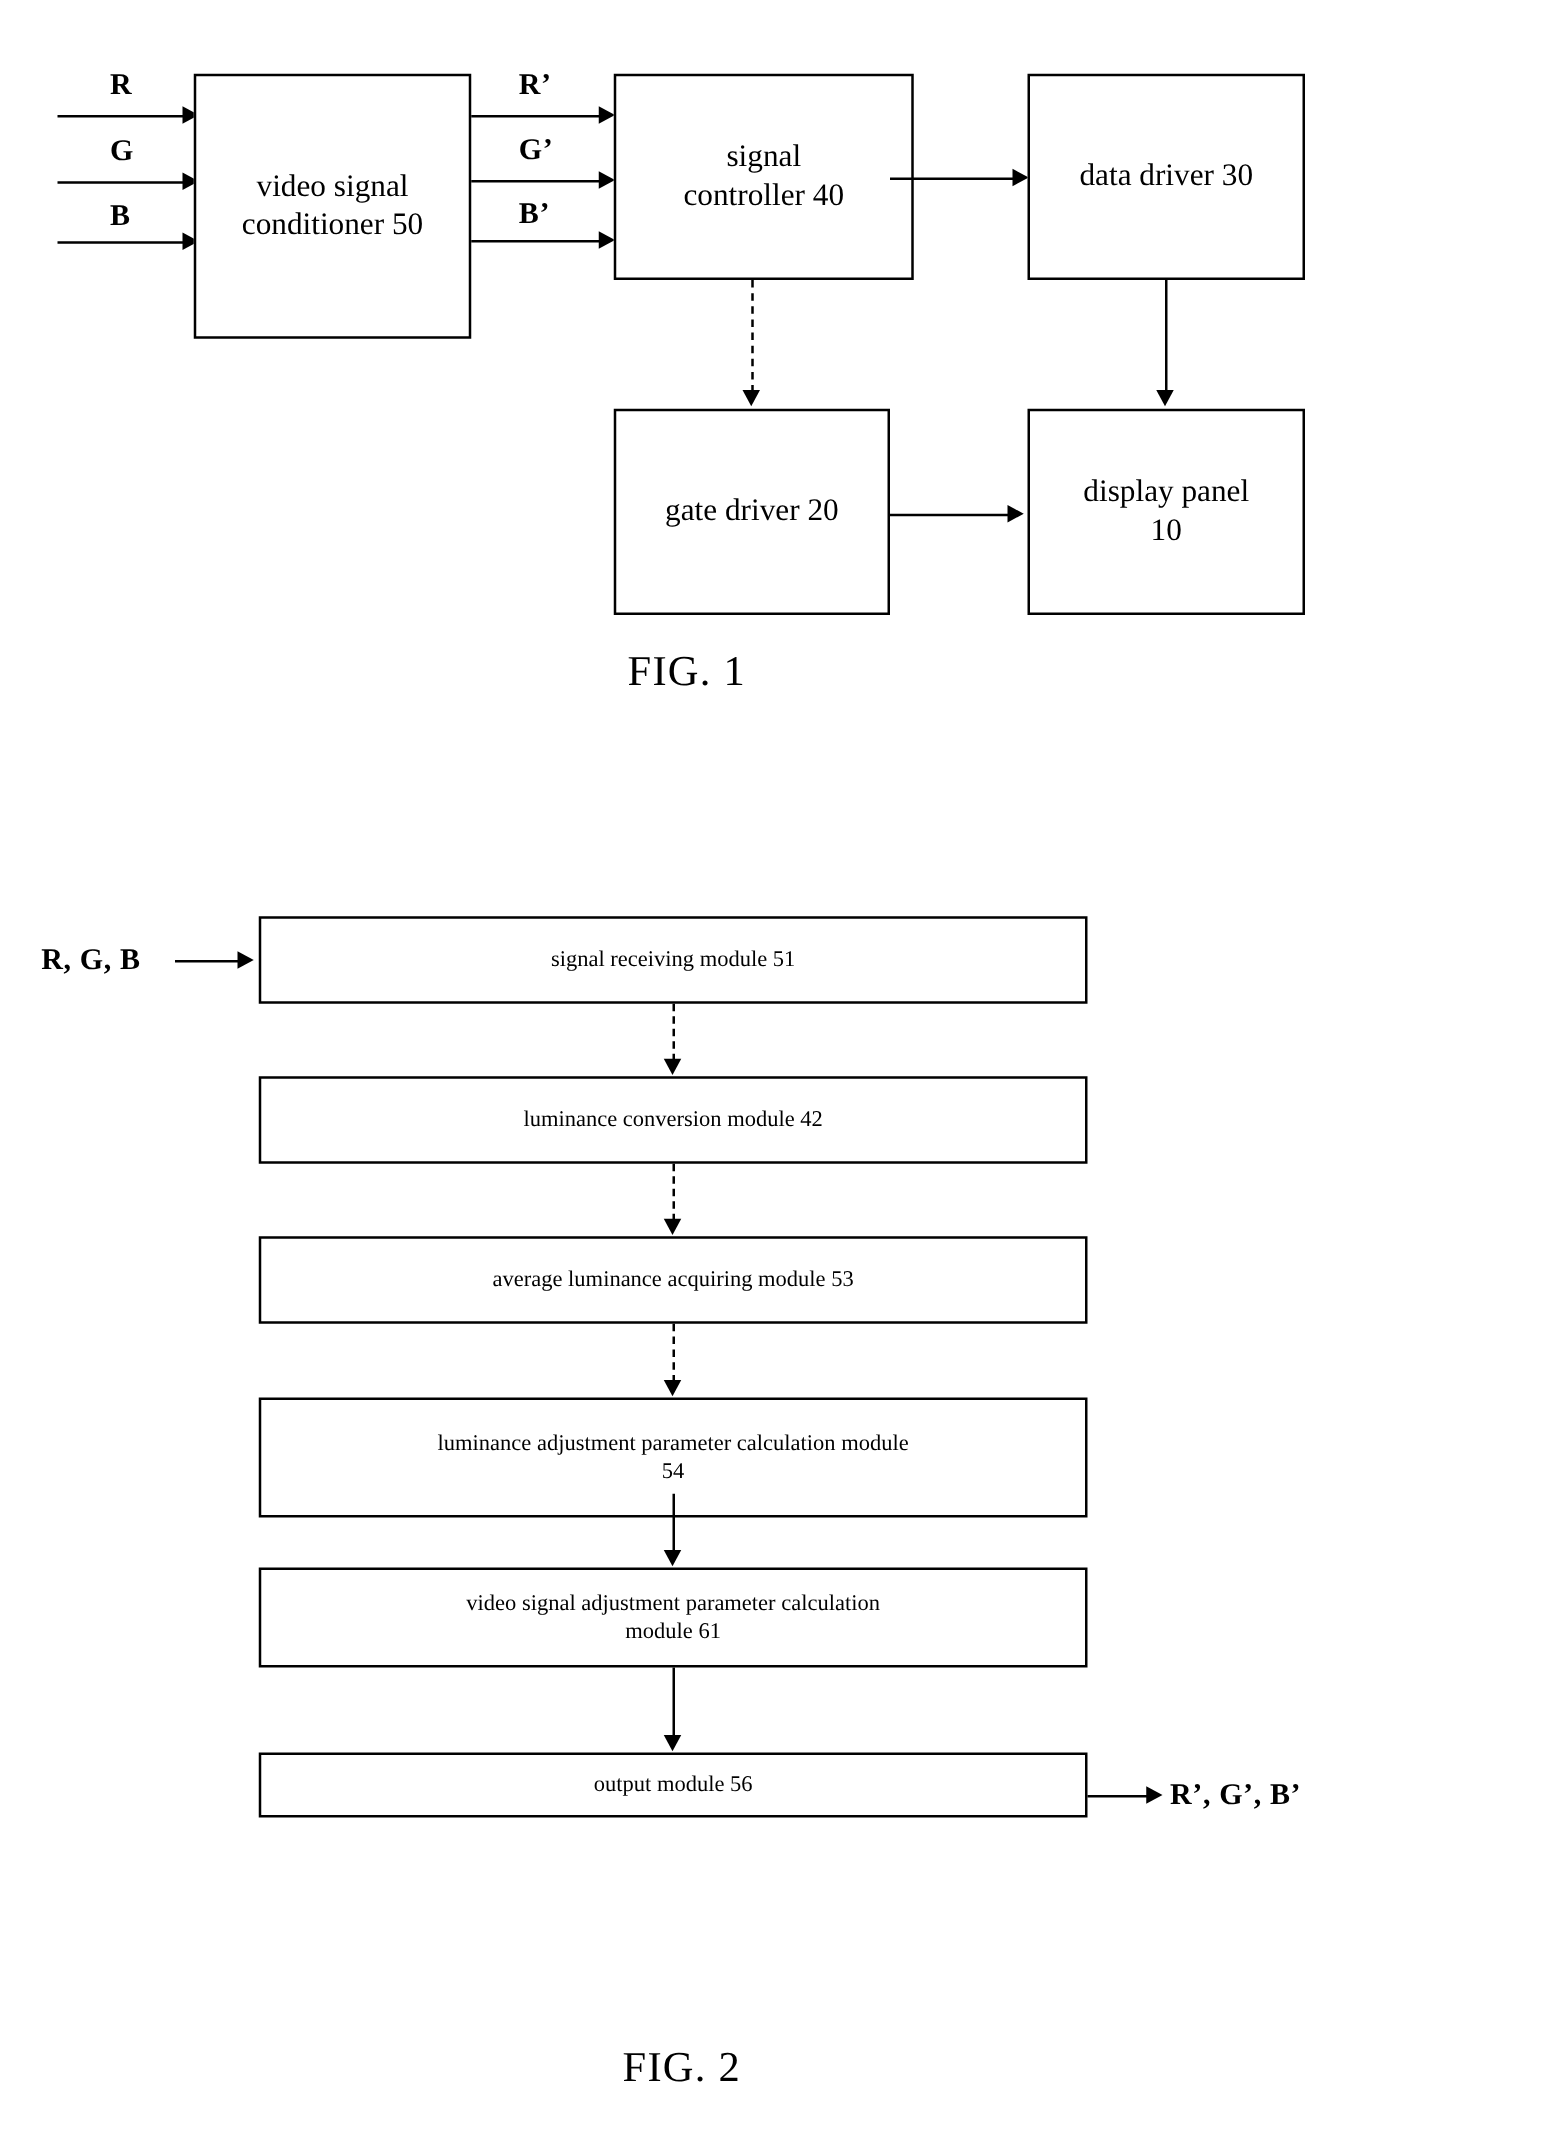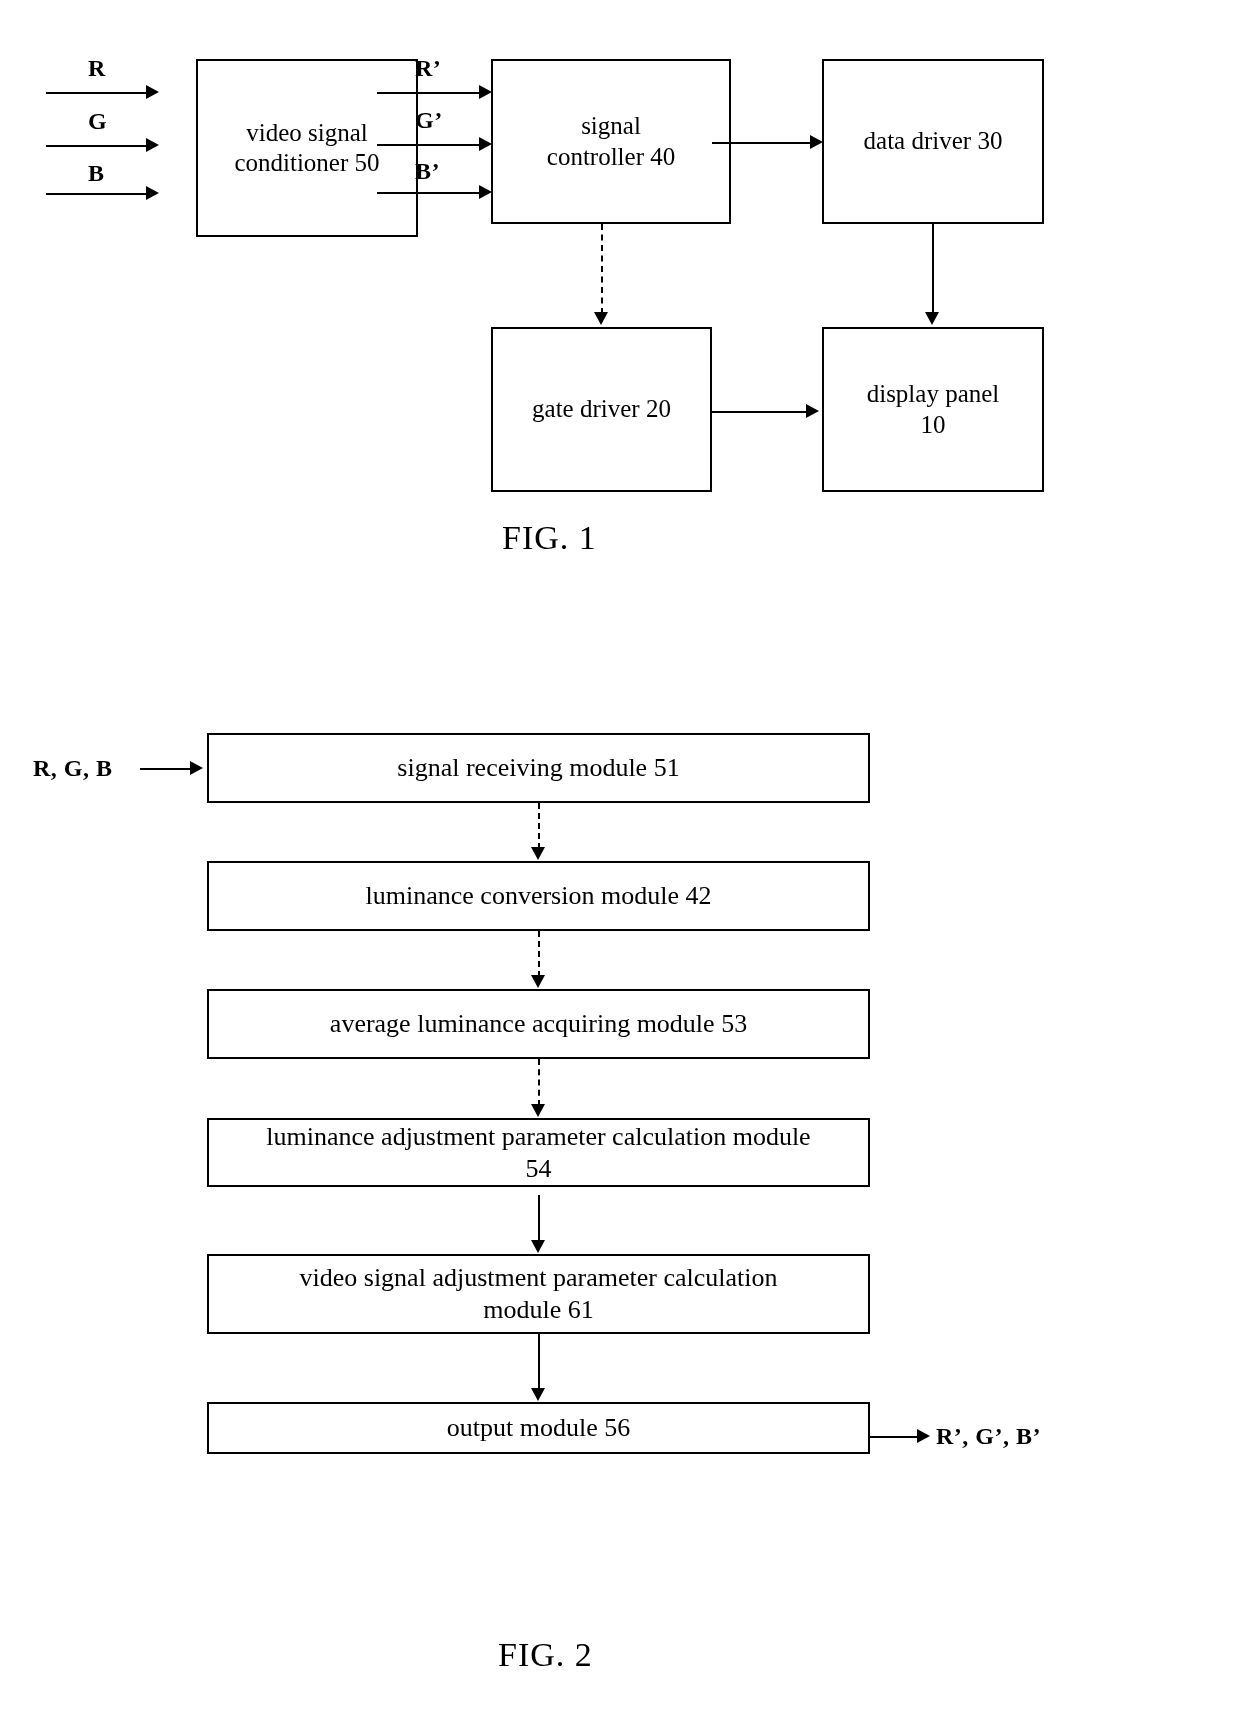--- a/index.html
+++ b/index.html
@@ -33,21 +33,21 @@
     justify-content: center;
     text-align: center;
     line-height: 1.22;
     padding: 2px 6px;
   }
   .node .node-label {
     display: block;
     white-space: pre-line;
   }
   .fig1-node { font-size: 25px; }
-  .fig2-node { font-size: 26px; }
+  .fig2-node { font-size: 18px; }
 
   .free-label {
     position: absolute;
     font-weight: bold;
     font-size: 24px;
     letter-spacing: 0.5px;
     white-space: nowrap;
   }
   .caption {
     position: absolute;
@@ -97,21 +97,21 @@
     <div class="free-label" style="left:88px; top:108px;">G</div>
     <div class="free-label" style="left:88px; top:160px;">B</div>
 
     <div class="hline" style="left:46px; top:92px; width:105px;"></div>
     <div class="arrow-right" style="left:146px; top:85px;"></div>
     <div class="hline" style="left:46px; top:145px; width:105px;"></div>
     <div class="arrow-right" style="left:146px; top:138px;"></div>
     <div class="hline" style="left:46px; top:193px; width:105px;"></div>
     <div class="arrow-right" style="left:146px; top:186px;"></div>
 
-    <div class="node fig1-node" style="left:155px; top:59px; width:222px; height:178px;margin-left:41px;">
+    <div class="node fig1-node" style="left:155px; top:59px; width:222px; height:212px;">
       <span class="node-label">video signal
 conditioner 50</span>
     </div>
 
     <div class="free-label" style="left:415px; top:55px;">R’</div>
     <div class="free-label" style="left:415px; top:107px;">G’</div>
     <div class="free-label" style="left:415px; top:158px;">B’</div>
 
     <div class="hline" style="left:377px; top:92px; width:107px;"></div>
     <div class="arrow-right" style="left:479px; top:85px;"></div>
@@ -173,21 +173,21 @@
     <div class="vline dashed" style="left:538px; top:931px; height:46px;"></div>
     <div class="arrow-down" style="left:531px; top:975px;"></div>
 
     <div class="node fig2-node" style="left:207px; top:989px; width:663px; height:70px;">
       <span class="node-label">average luminance acquiring module 53</span>
     </div>
 
     <div class="vline dashed" style="left:538px; top:1059px; height:47px;"></div>
     <div class="arrow-down" style="left:531px; top:1104px;"></div>
 
-    <div class="node fig2-node" style="left:207px; top:1118px; width:663px; height:69px;">
+    <div class="node fig2-node" style="left:207px; top:1118px; width:663px; height:96px;">
       <span class="node-label">luminance adjustment parameter calculation module
 54</span>
     </div>
 
     <div class="vline" style="left:538px; top:1195px; height:47px;"></div>
     <div class="arrow-down" style="left:531px; top:1240px;"></div>
 
     <div class="node fig2-node" style="left:207px; top:1254px; width:663px; height:80px;">
       <span class="node-label">video signal adjustment parameter calculation
 module 61</span>

